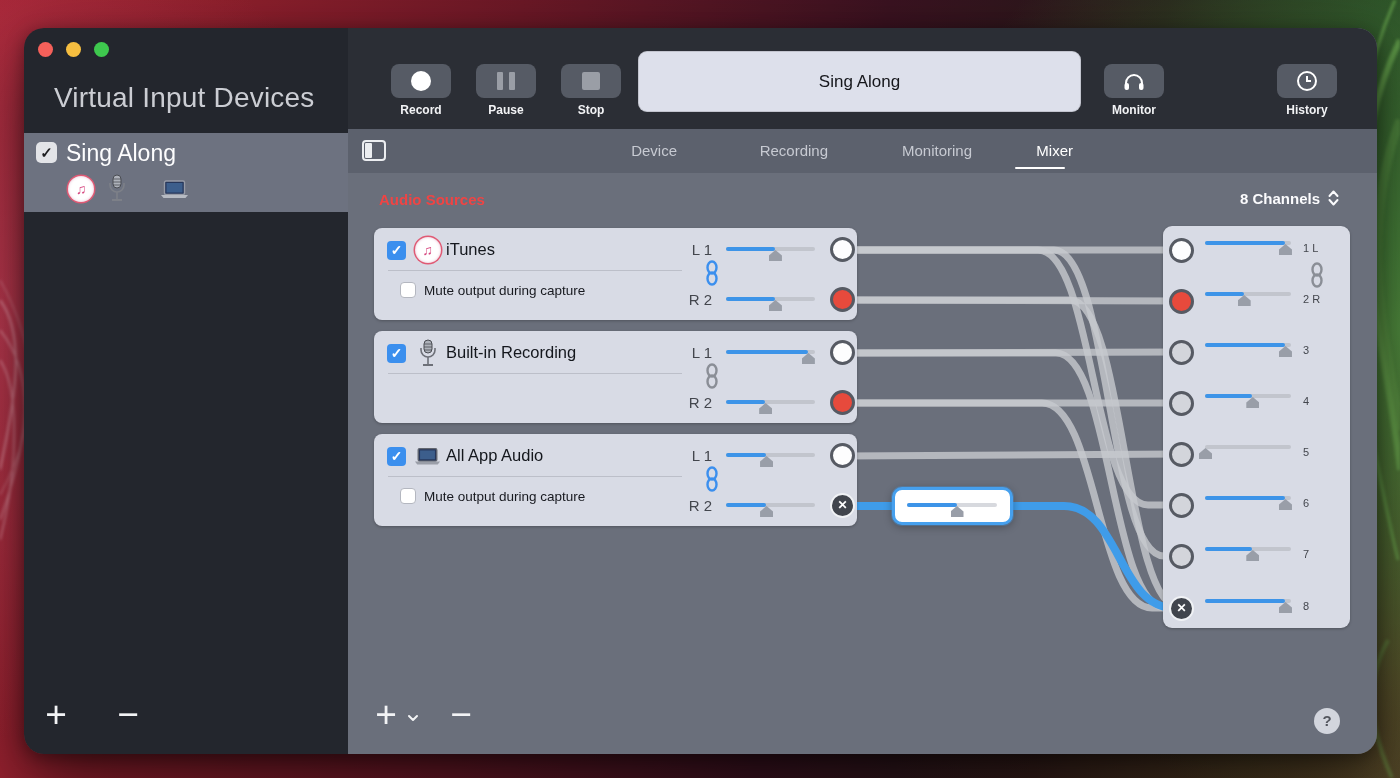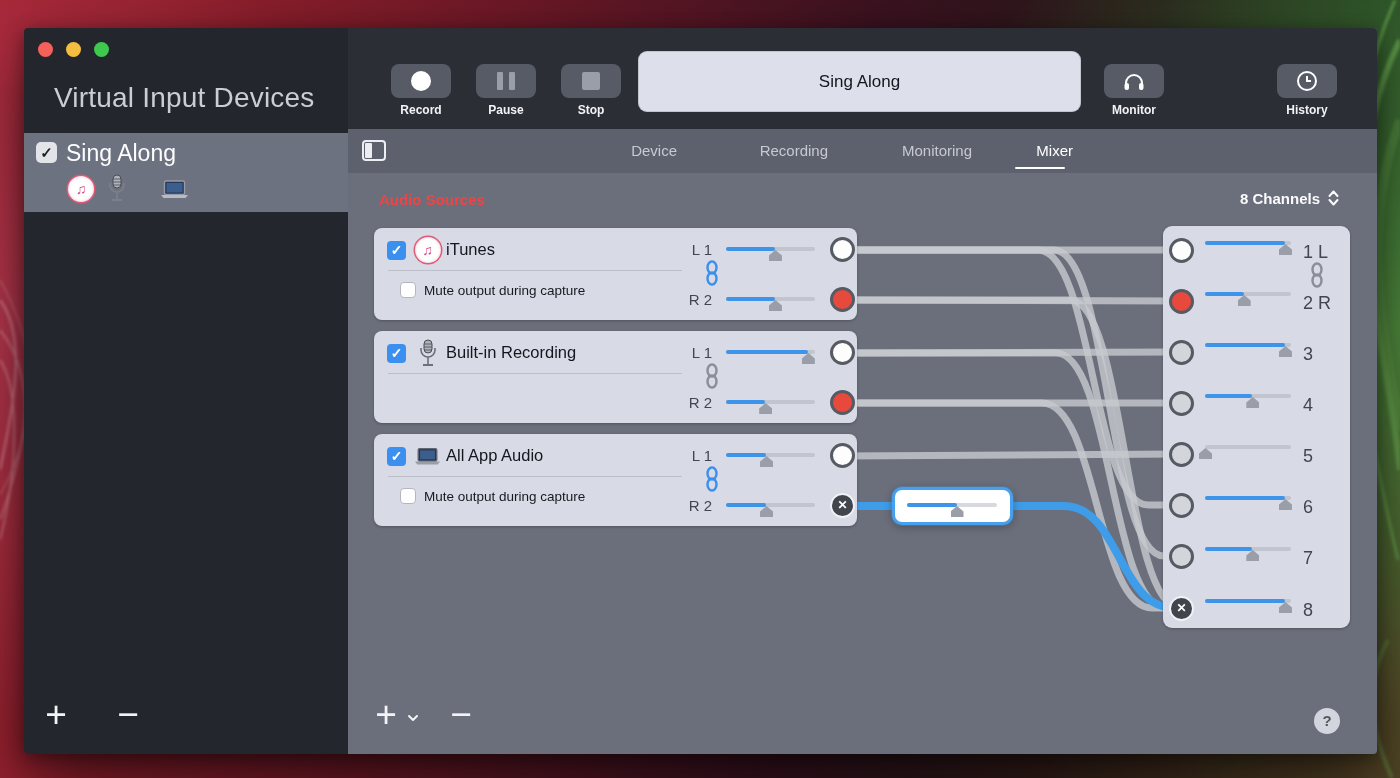--- a/index.html
+++ b/index.html
@@ -5,21 +5,21 @@
 <style>
   html,body{margin:0;padding:0;width:1400px;height:778px;overflow:hidden;
     font-family:"Liberation Sans",sans-serif;-webkit-font-smoothing:antialiased;}
   body{background:
     radial-gradient(circle at 100% 42%, rgba(90,160,70,.75), rgba(40,90,40,0) 34%),
     radial-gradient(circle at 96% 90%, rgba(120,40,30,.6), rgba(60,20,20,0) 30%),
     radial-gradient(circle at 0% 42%, rgba(210,80,110,.45), rgba(120,20,40,0) 28%),
     linear-gradient(100deg,#a42535 0%,#8e1f2c 14%,#6b1826 34%,#3a1220 58%,#241a18 76%,#1f3a1f 90%,#2a5129 100%);}
   .wallpaper-art{position:absolute;inset:0;z-index:0;filter:blur(1.5px);}
 
-  .window{position:absolute;left:24px;top:28px;width:1353px;height:726px;border-radius:4px;
+  .window{position:absolute;left:24px;top:28px;width:1353px;height:726px;border-radius:20px;
     overflow:hidden;z-index:10;box-shadow:0 30px 70px rgba(0,0,0,.55),0 4px 18px rgba(0,0,0,.4);}
 
   
   .sidebar{position:absolute;left:0;top:0;width:324px;height:100%;background:#23262d;}
   .traffic{position:absolute;width:15px;height:15px;border-radius:50%;top:14px;}
   .t-red{left:14px;background:#f5605a;}
   .t-yellow{left:42px;background:#f6be40;}
   .t-green{left:70px;background:#3ec84e;}
   .sb-title{position:absolute;left:30px;top:54px;font-size:28px;font-weight:400;color:#cbcdd3;letter-spacing:.2px;}
   .device-row{position:absolute;left:0;top:105px;width:324px;height:79px;background:#6d7280;}
@@ -98,21 +98,21 @@
   .lnk-card{left:330px;top:32px;}
   .linkicon ellipse{fill:none;stroke:#8a8e96;stroke-width:2.4;}
   .linkicon.on ellipse{stroke:#3b8fee;}
 
   
   .ostrip{position:absolute;left:1139px;top:198px;width:187px;height:402px;background:#d8dbe5;
     border-radius:9px;box-shadow:0 1px 3px rgba(0,0,0,.25);z-index:4;}
   .orow{position:absolute;left:0;width:100%;height:25px;}
   .orow .connector{left:6px;top:0;}
   .orow .slider{left:42px;top:-2px;width:86px;}
-  .orow .olabel{position:absolute;left:140px;top:4px;font-size:18px;color:#43464d;}
+  .orow .olabel{position:absolute;left:140px;top:4px;font-size:11px;color:#43464d;}
   .lnk-out{left:146px;top:36px;}
 
   
   .gain-pop{position:absolute;left:868px;top:459px;width:121px;height:38px;background:#ffffff;
     border:3px solid #46a0ee;border-radius:10px;box-sizing:border-box;z-index:6;
     box-shadow:0 0 0 1px rgba(70,160,238,.3),0 2px 8px rgba(0,0,0,.3);}
   .gain-pop .slider{left:12px;top:8px;width:90px;}
   .gain-pop .track{background:#d7d9de;}
 
   

